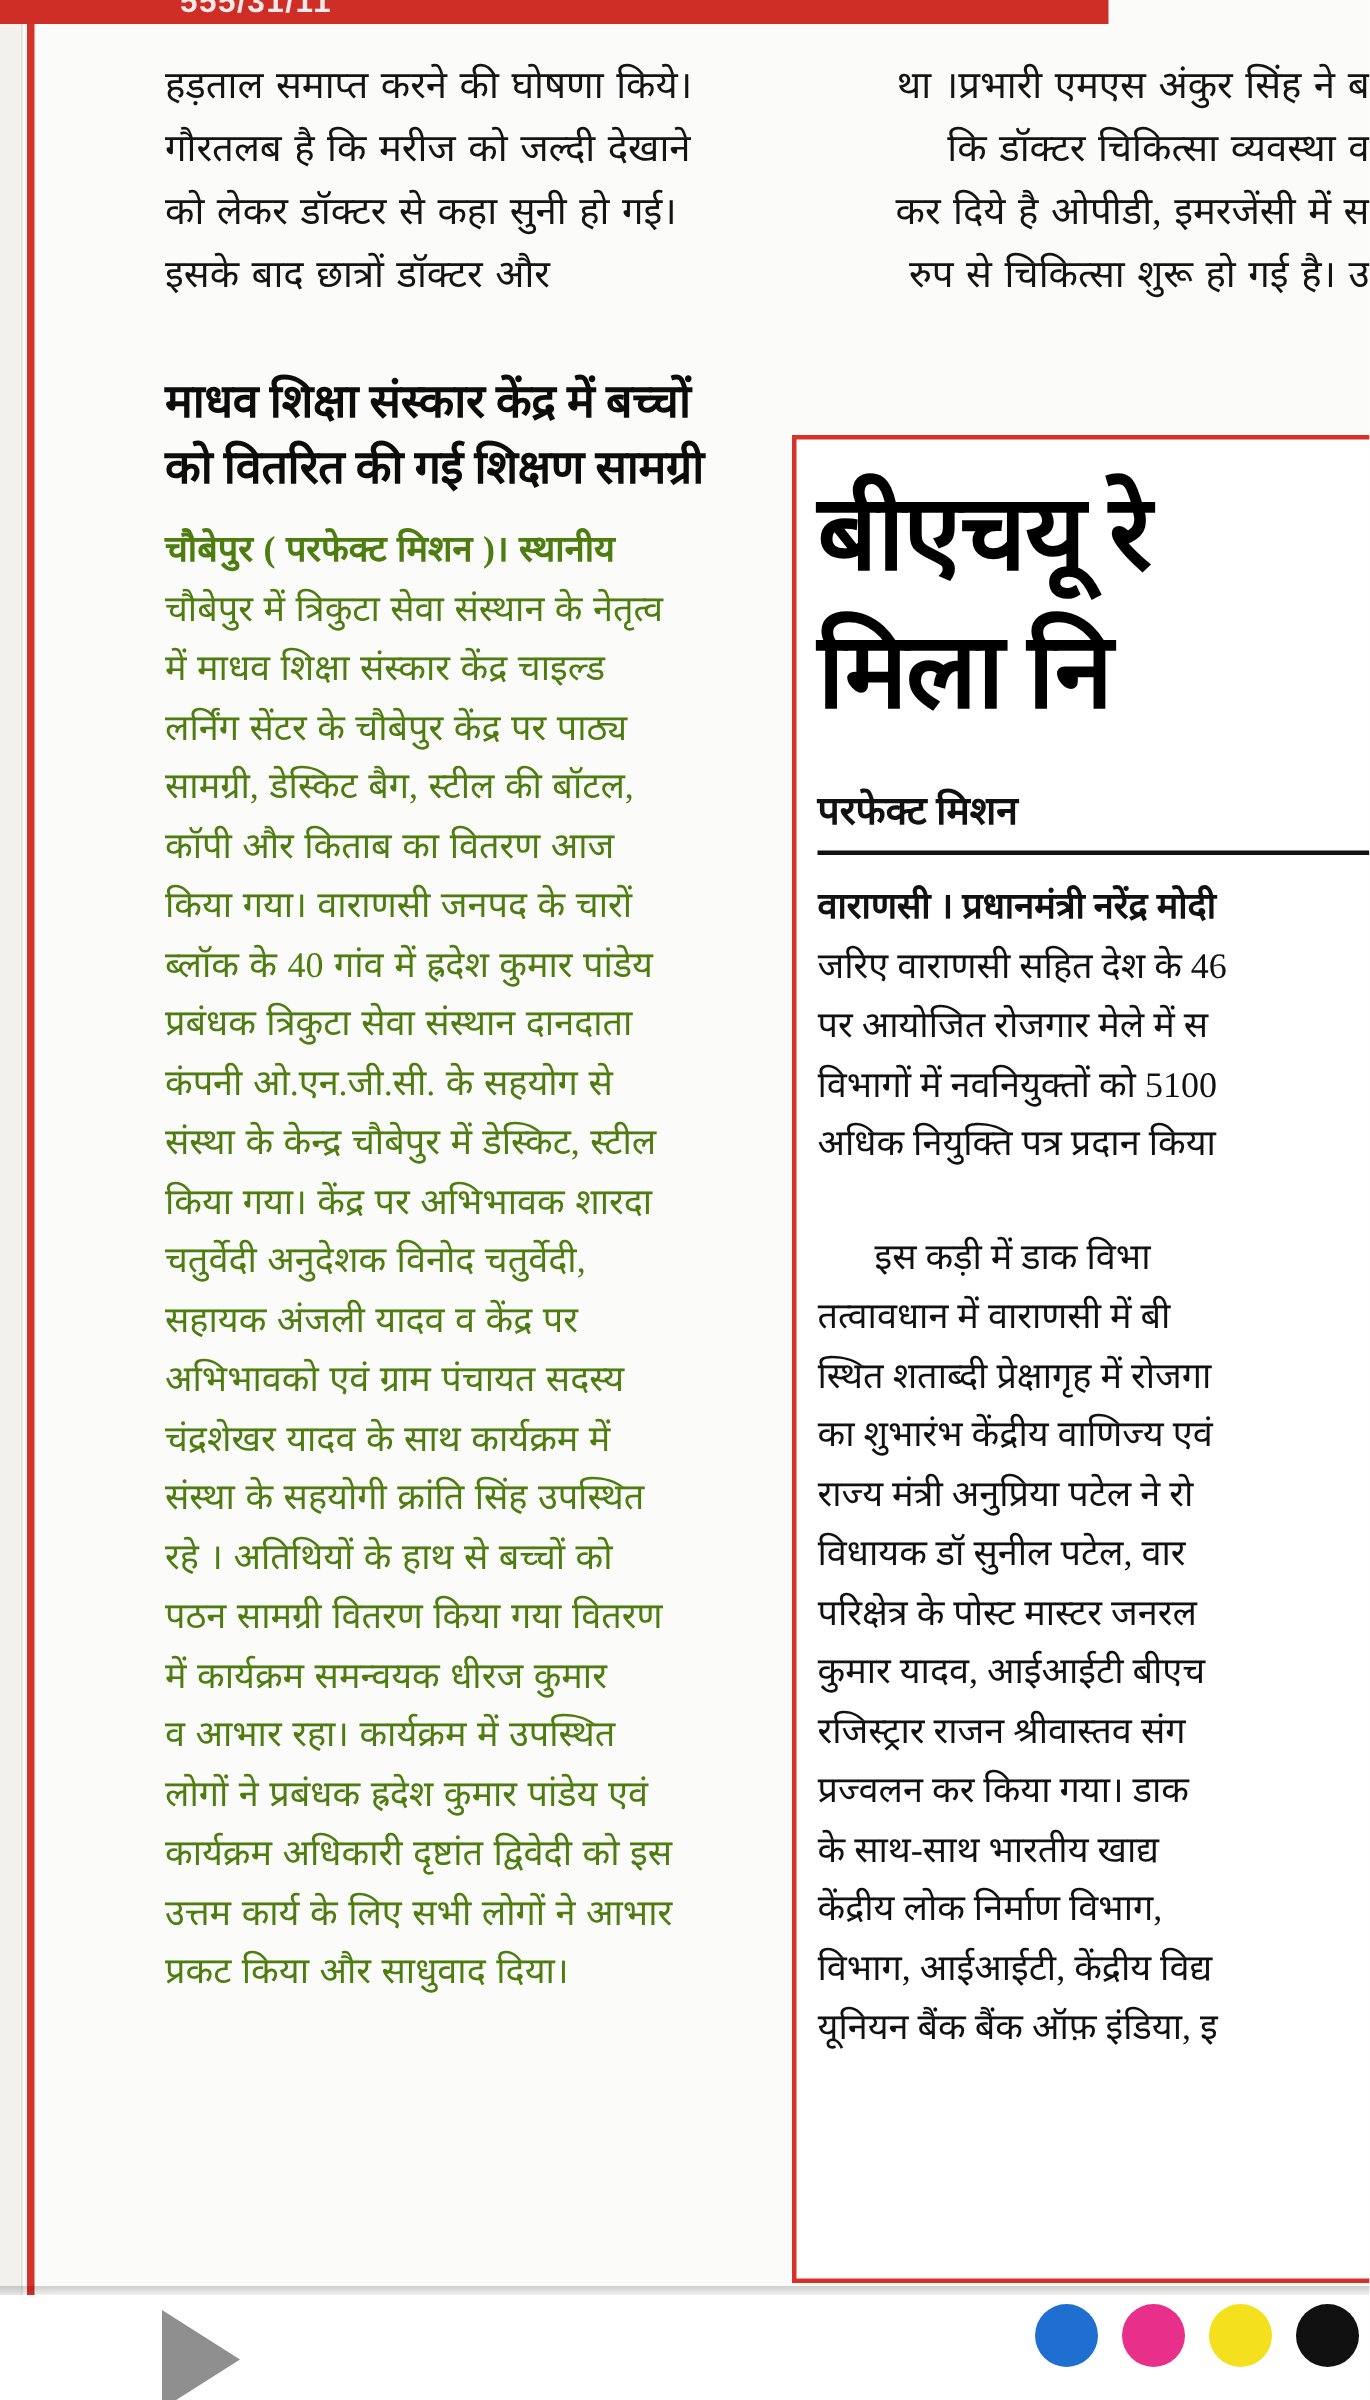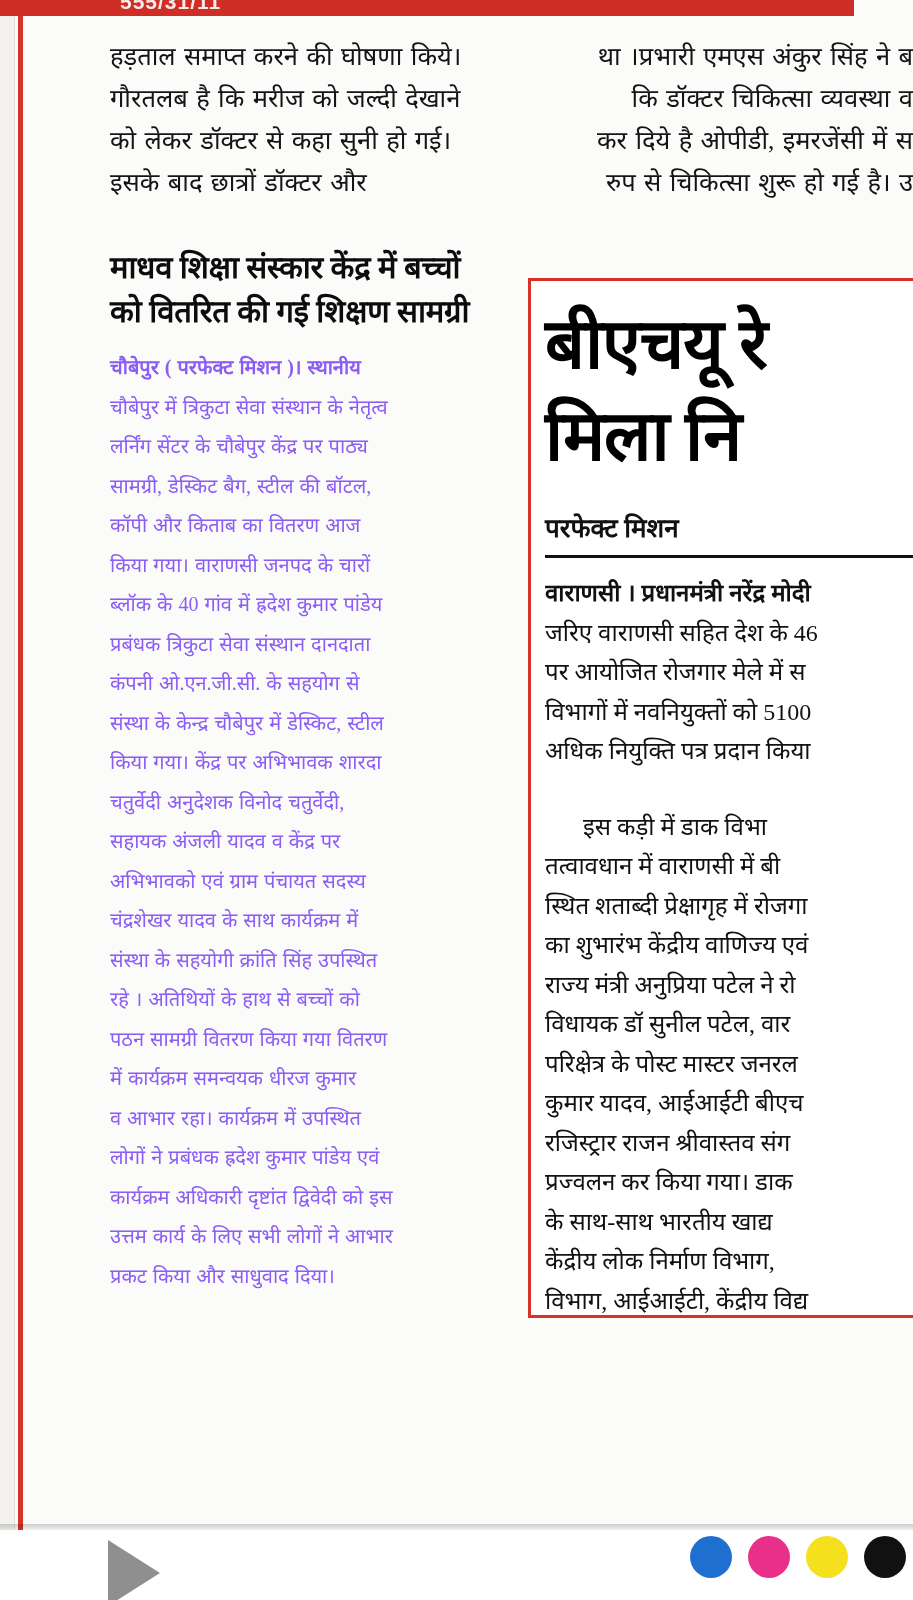--- a/index.html
+++ b/index.html
@@ -39,21 +39,21 @@
     height: 1530px;
     background: #f2f1ee;
     border-right: 1px solid #e0ded9;
   }
 
   
   .top-band {
     position: absolute;
     left: 0;
     top: 0;
-    width: 854px;
+    width: 739px;
     height: 16px;
     background: #cf2e27;
   }
   .top-band-text {
     position: absolute;
     left: 120px;
     top: -10px;
     color: #ffffff;
     font-size: 21px;
     font-weight: bold;
@@ -105,36 +105,36 @@
     font-size: 31px;
     line-height: 44px;
     font-weight: bold;
     color: #0c0c0c;
     letter-spacing: -0.2px;
   }
   .headline .line { display: block; }
 
   .body-text {
     margin-top: 14px;
-    font-size: 20px;
+    font-size: 24px;
     line-height: 39.5px;
-    color: #8b5cf6;
+    color: #4d7c0f;
     text-align: justify;
     word-spacing: 1px;
   }
   .body-text .line { display: block; }
   .body-text b, .body-text .bold { font-weight: bold; }
 
   
   .boxed-story {
     position: absolute;
     left: 528px;
-    top: 278px;
+    top: 290px;
     width: 385px;
-    height: 1040px;
+    height: 1232px;
     border: 3px solid #d8312a;
     border-right: none;
     box-sizing: border-box;
     background: #ffffff;
     overflow: hidden;
   }
   .boxed-inner {
     padding: 18px 0 0 14px;
   }
   .mega-headline {
@@ -236,20 +236,21 @@
     <div class="headline-block">
       <div class="headline">
         <span class="line">माधव शिक्षा संस्कार केंद्र में बच्चों</span>
         <span class="line">को वितरित की  गई शिक्षण सामग्री</span>
       </div>
     </div>
 
     <div class="body-text">
       <span class="line bold">चौबेपुर ( परफेक्ट मिशन )। स्थानीय</span>
       <span class="line">चौबेपुर में त्रिकुटा सेवा संस्थान के नेतृत्व</span>
+      <span class="line">में माधव शिक्षा संस्कार केंद्र चाइल्ड</span>
       <span class="line">लर्निंग सेंटर के चौबेपुर  केंद्र पर पाठ्य</span>
       <span class="line">सामग्री, डेस्किट बैग, स्टील की बॉटल,</span>
       <span class="line">कॉपी और किताब का वितरण आज</span>
       <span class="line">किया गया। वाराणसी जनपद के चारों</span>
       <span class="line">ब्लॉक के 40 गांव में  ह्रदेश कुमार पांडेय</span>
       <span class="line">प्रबंधक त्रिकुटा सेवा संस्थान दानदाता</span>
       <span class="line">कंपनी ओ.एन.जी.सी. के सहयोग से</span>
       <span class="line">संस्था के केन्द्र चौबेपुर में डेस्किट, स्टील</span>
       <span class="line">किया गया। केंद्र पर अभिभावक शारदा</span>
       <span class="line">चतुर्वेदी अनुदेशक विनोद चतुर्वेदी,</span>

